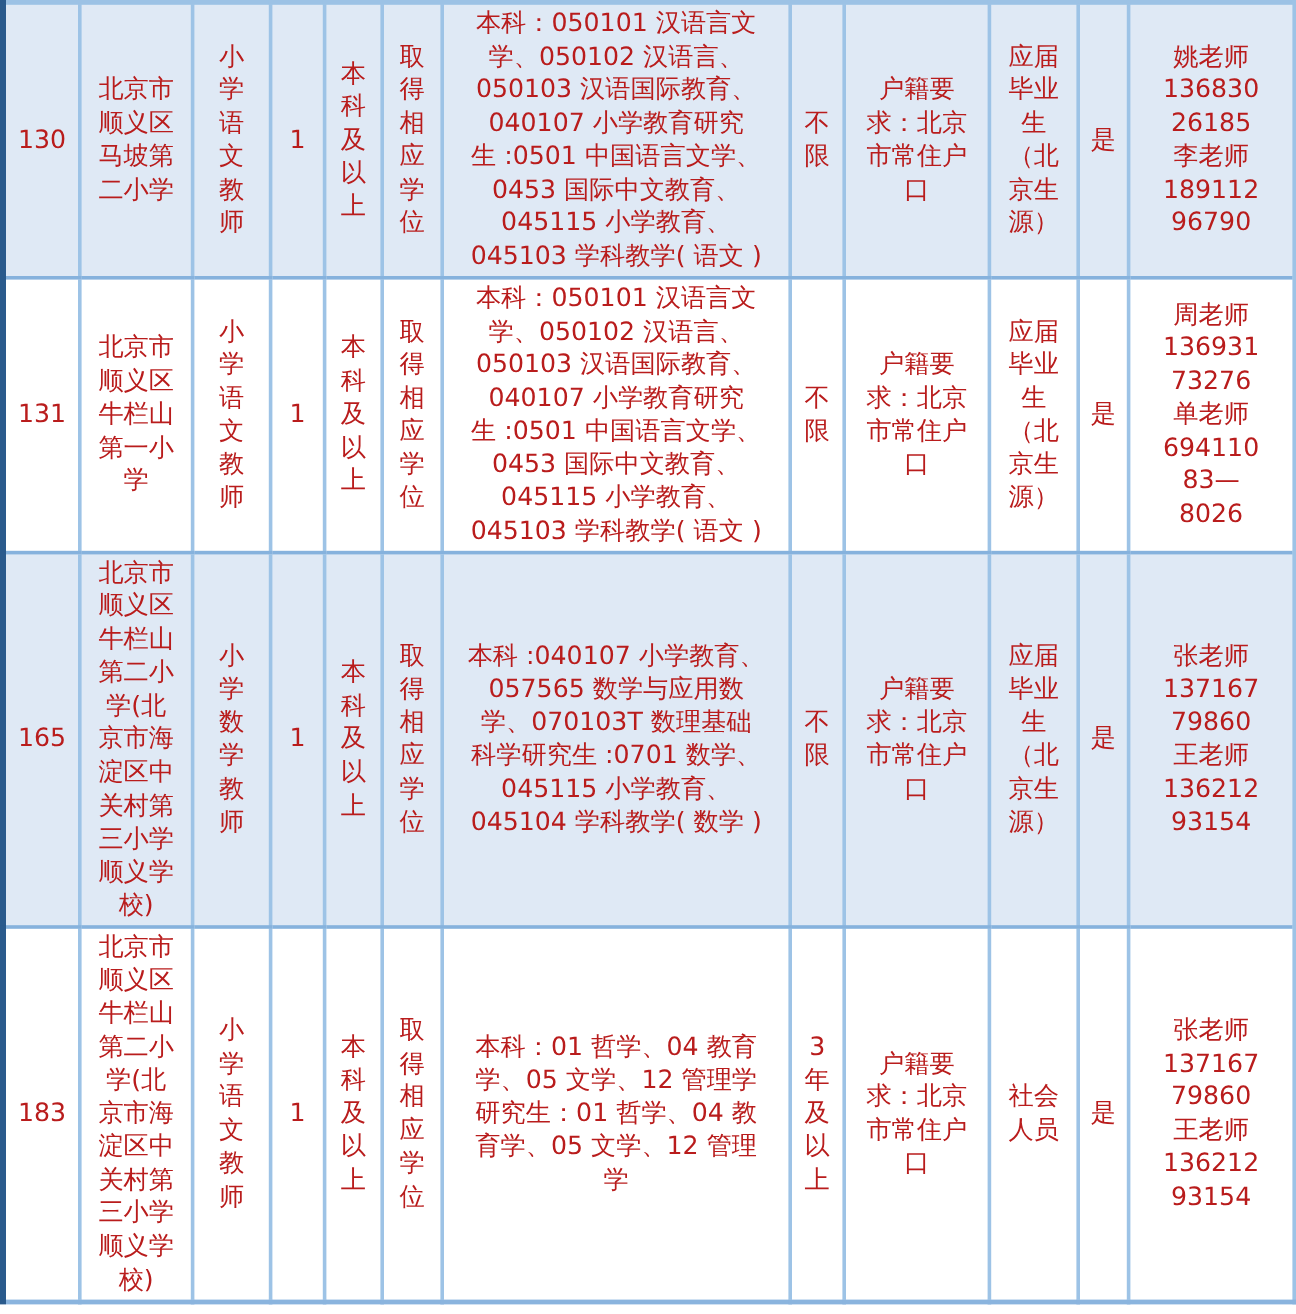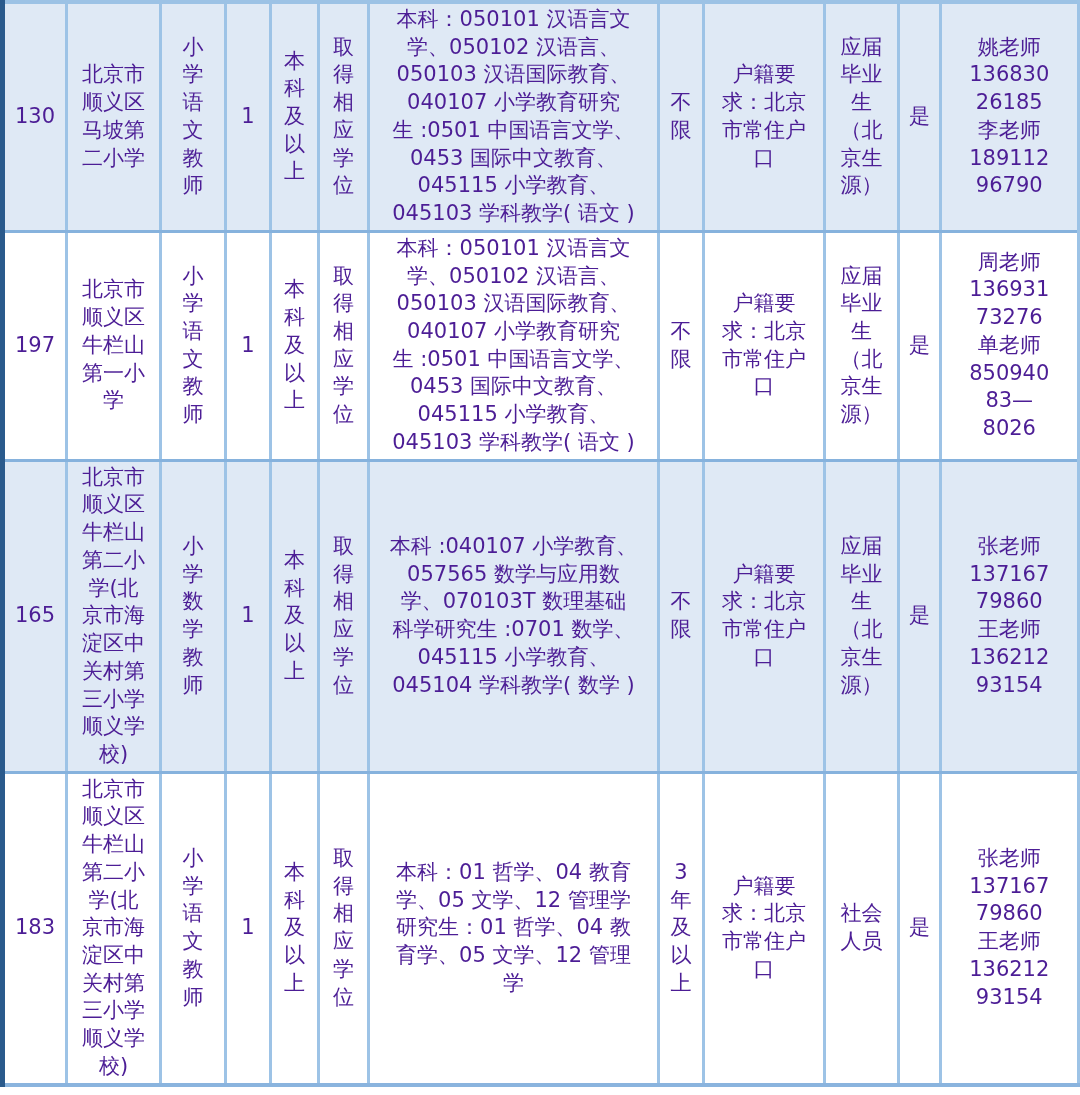--- a/index.html
+++ b/index.html
@@ -28,21 +28,21 @@
     border-left: 3px solid #9dc3e6;
     border-right: 3px solid #9dc3e6;
     border-top: 3px solid #86b2dd;
     border-bottom: 3px solid #86b2dd;
     text-align: center;
     vertical-align: middle;
     white-space: pre-line;
     word-break: break-word;
     font-size: 21px;
     line-height: 1.32;
-    color: #4c1d95;
+    color: #b91c1c;
     padding: 2px 1px;
     background: #ffffff;
   }
   tr.row-blue td { background: #dfe9f5; }
   tr.r130 { height: 225px; }
   tr.r131 { height: 229px; }
   tr.r132 { height: 308px; }
   tr.r133 { height: 308px; }
   col.c-id        { width: 64px; }
   col.c-school    { width: 94px; }
@@ -123,21 +123,21 @@
 源）</td>
         <td>是</td>
         <td>姚老师
 136830
 26185
 李老师
 189112
 96790</td>
       </tr>
       <tr class="r131">
-        <td>197</td>
+        <td>131</td>
         <td>北京市
 顺义区
 牛栏山
 第一小
 学</td>
         <td>小
 学
 语
 文
 教
@@ -172,21 +172,21 @@
 毕业
 生
 （北
 京生
 源）</td>
         <td>是</td>
         <td>周老师
 136931
 73276
 单老师
-850940
+694110
 83—
 8026</td>
       </tr>
       <tr class="row-blue r132">
         <td>165</td>
         <td>北京市
 顺义区
 牛栏山
 第二小
 学(北

